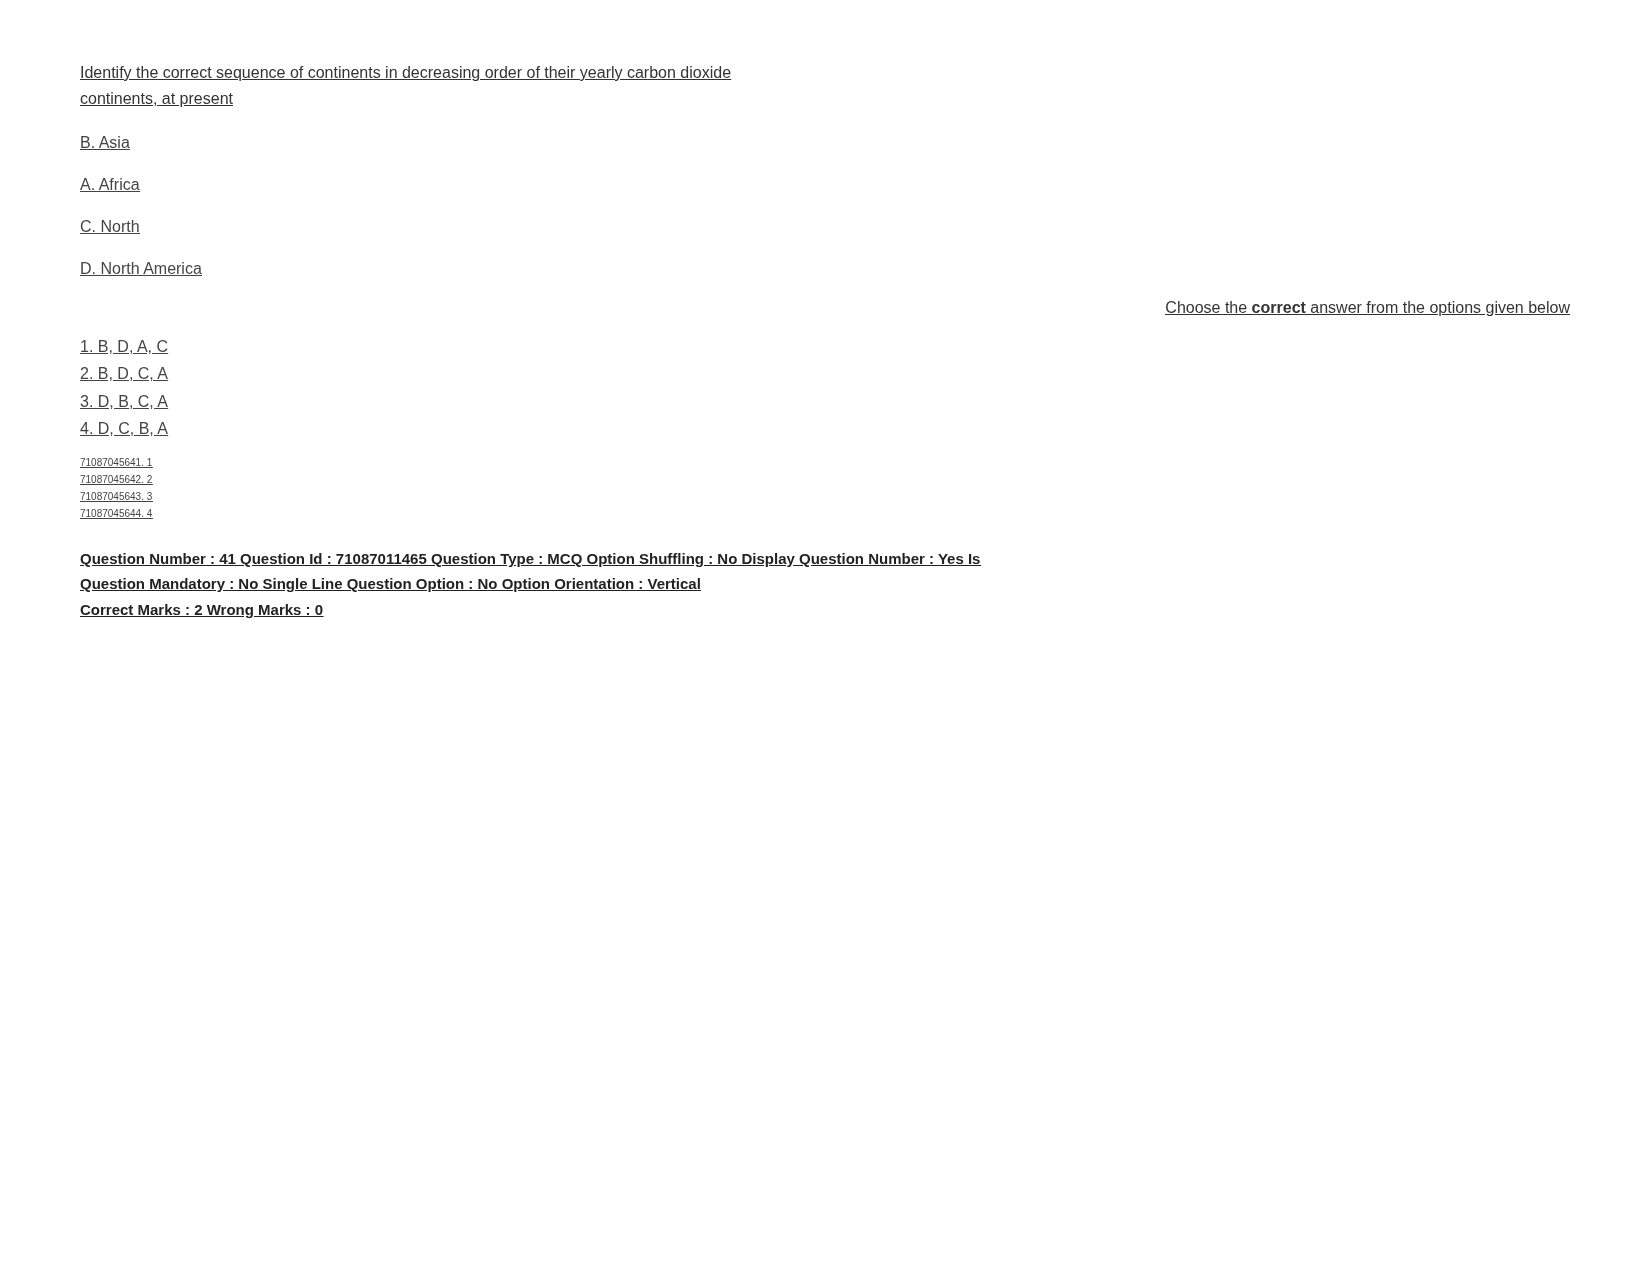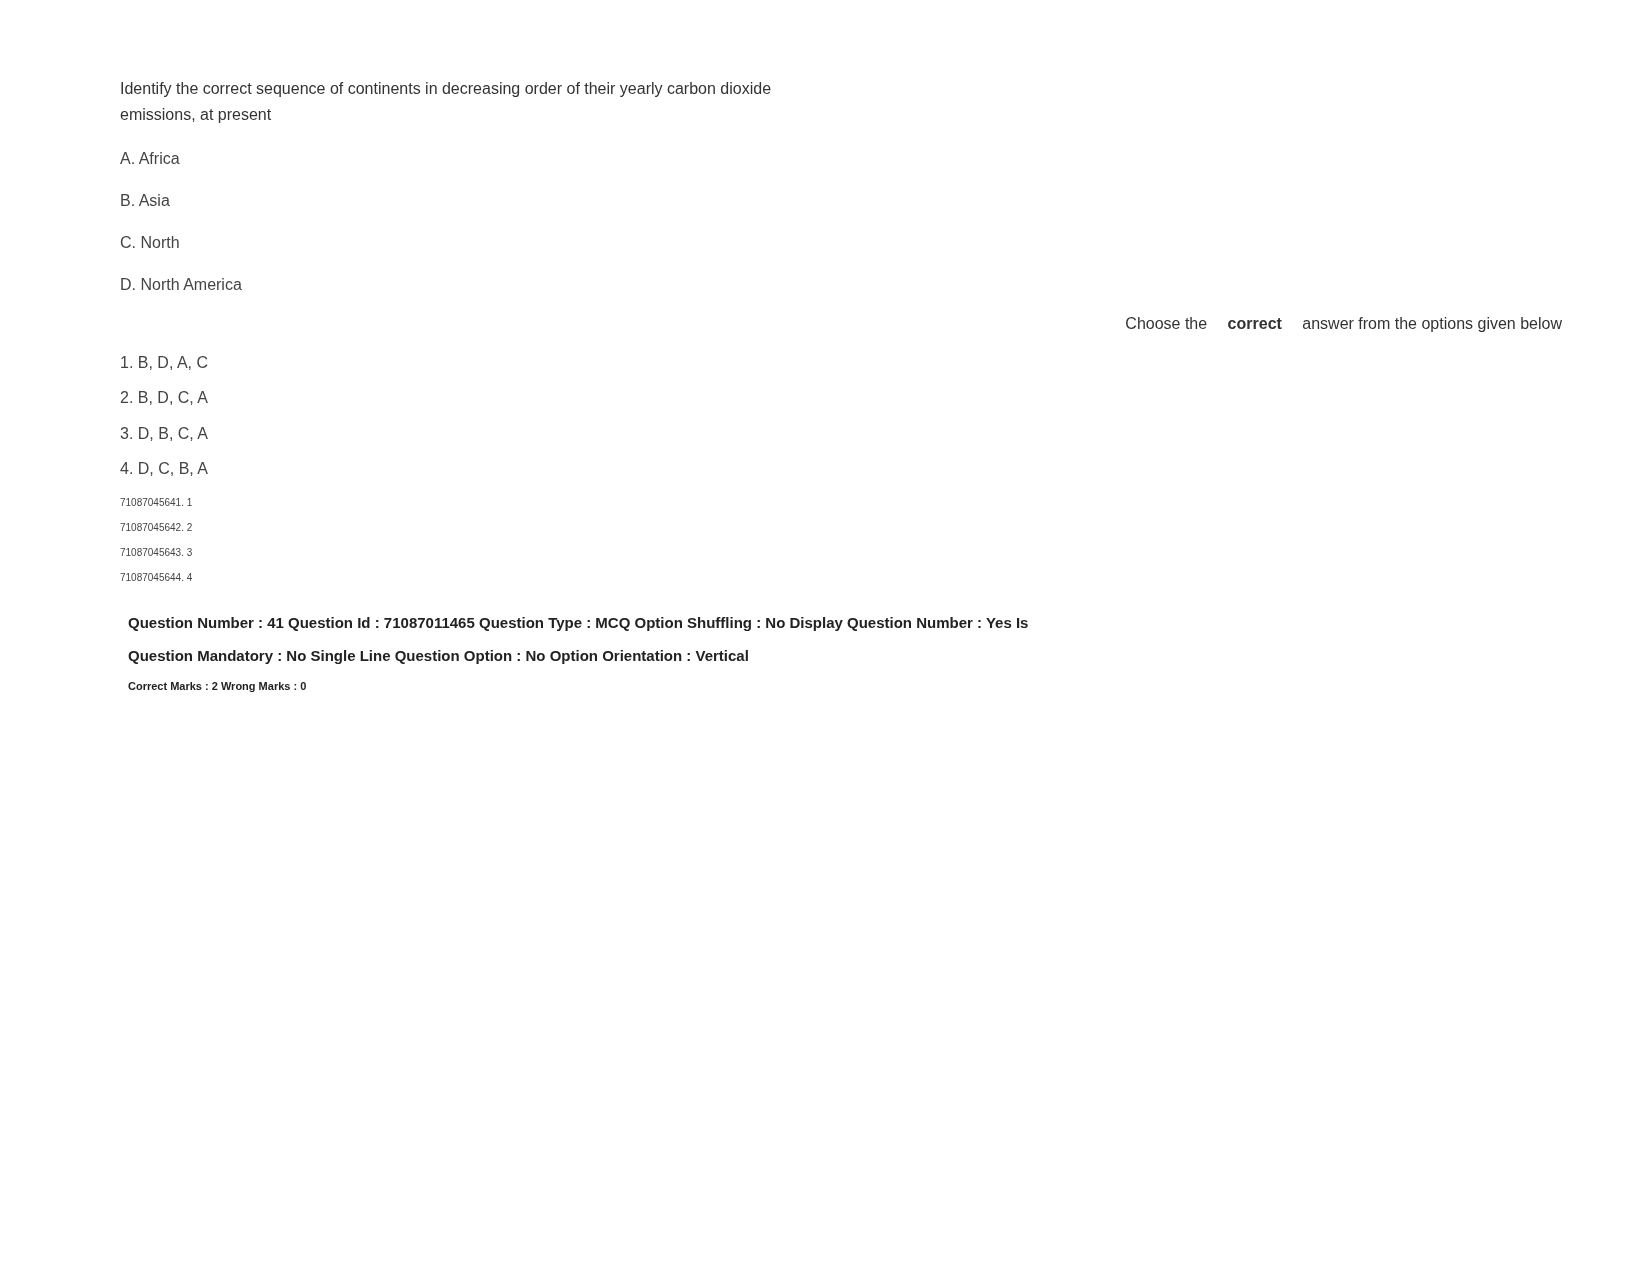--- a/index.html
+++ b/index.html
@@ -1,18 +1,19 @@
 <!DOCTYPE html>
 <html><head>
   <meta charset="utf-8">
   <style>
     * {
-      margin: 8px;
+      margin: 0;
       padding: 0;
       box-sizing: border-box;
+      text-decoration: underline;
     }
     body {
       background: #ffffff;
       font-family: Arial, sans-serif;
       font-size: 16px;
       color: #222222;
       width: 1650px;
       min-height: 1275px;
       padding: 40px 80px;
     }
@@ -63,42 +64,42 @@
       margin-top: 24px;
       font-size: 15px;
       color: #222;
       line-height: 1.7;
     }
     .metadata strong {
       font-weight: bold;
       text-align: center;
     }
     .marks-line {
-      font-size: 11px;
+      font-size: 15px;
       color: #222;
     }
     .marks-line strong {
       font-weight: bold;
     }
   </style>
 </head>
 <body>
 
 <div>
 
   <p class="question-text">
     <span>Identify the correct sequence of continents in decreasing order of their yearly carbon dioxide</span><br>
-    <span>emissions, at present</span>
+    <span>continents, at present</span>
   </p>
 
   <div class="option">
-    <span>A. Africa</span>
+    <span>B. Asia</span>
   </div>
   <div class="option">
-    <span>B. Asia</span>
+    <span>A. Africa</span>
   </div>
   <div class="option">
     <span>C. North</span>
   </div>
   <div class="option">
     <span>D. North America</span>
   </div>
 
   <p class="choose-text">
     <span>Choose the </span><strong>correct</strong><span> answer from the options given below</span>

